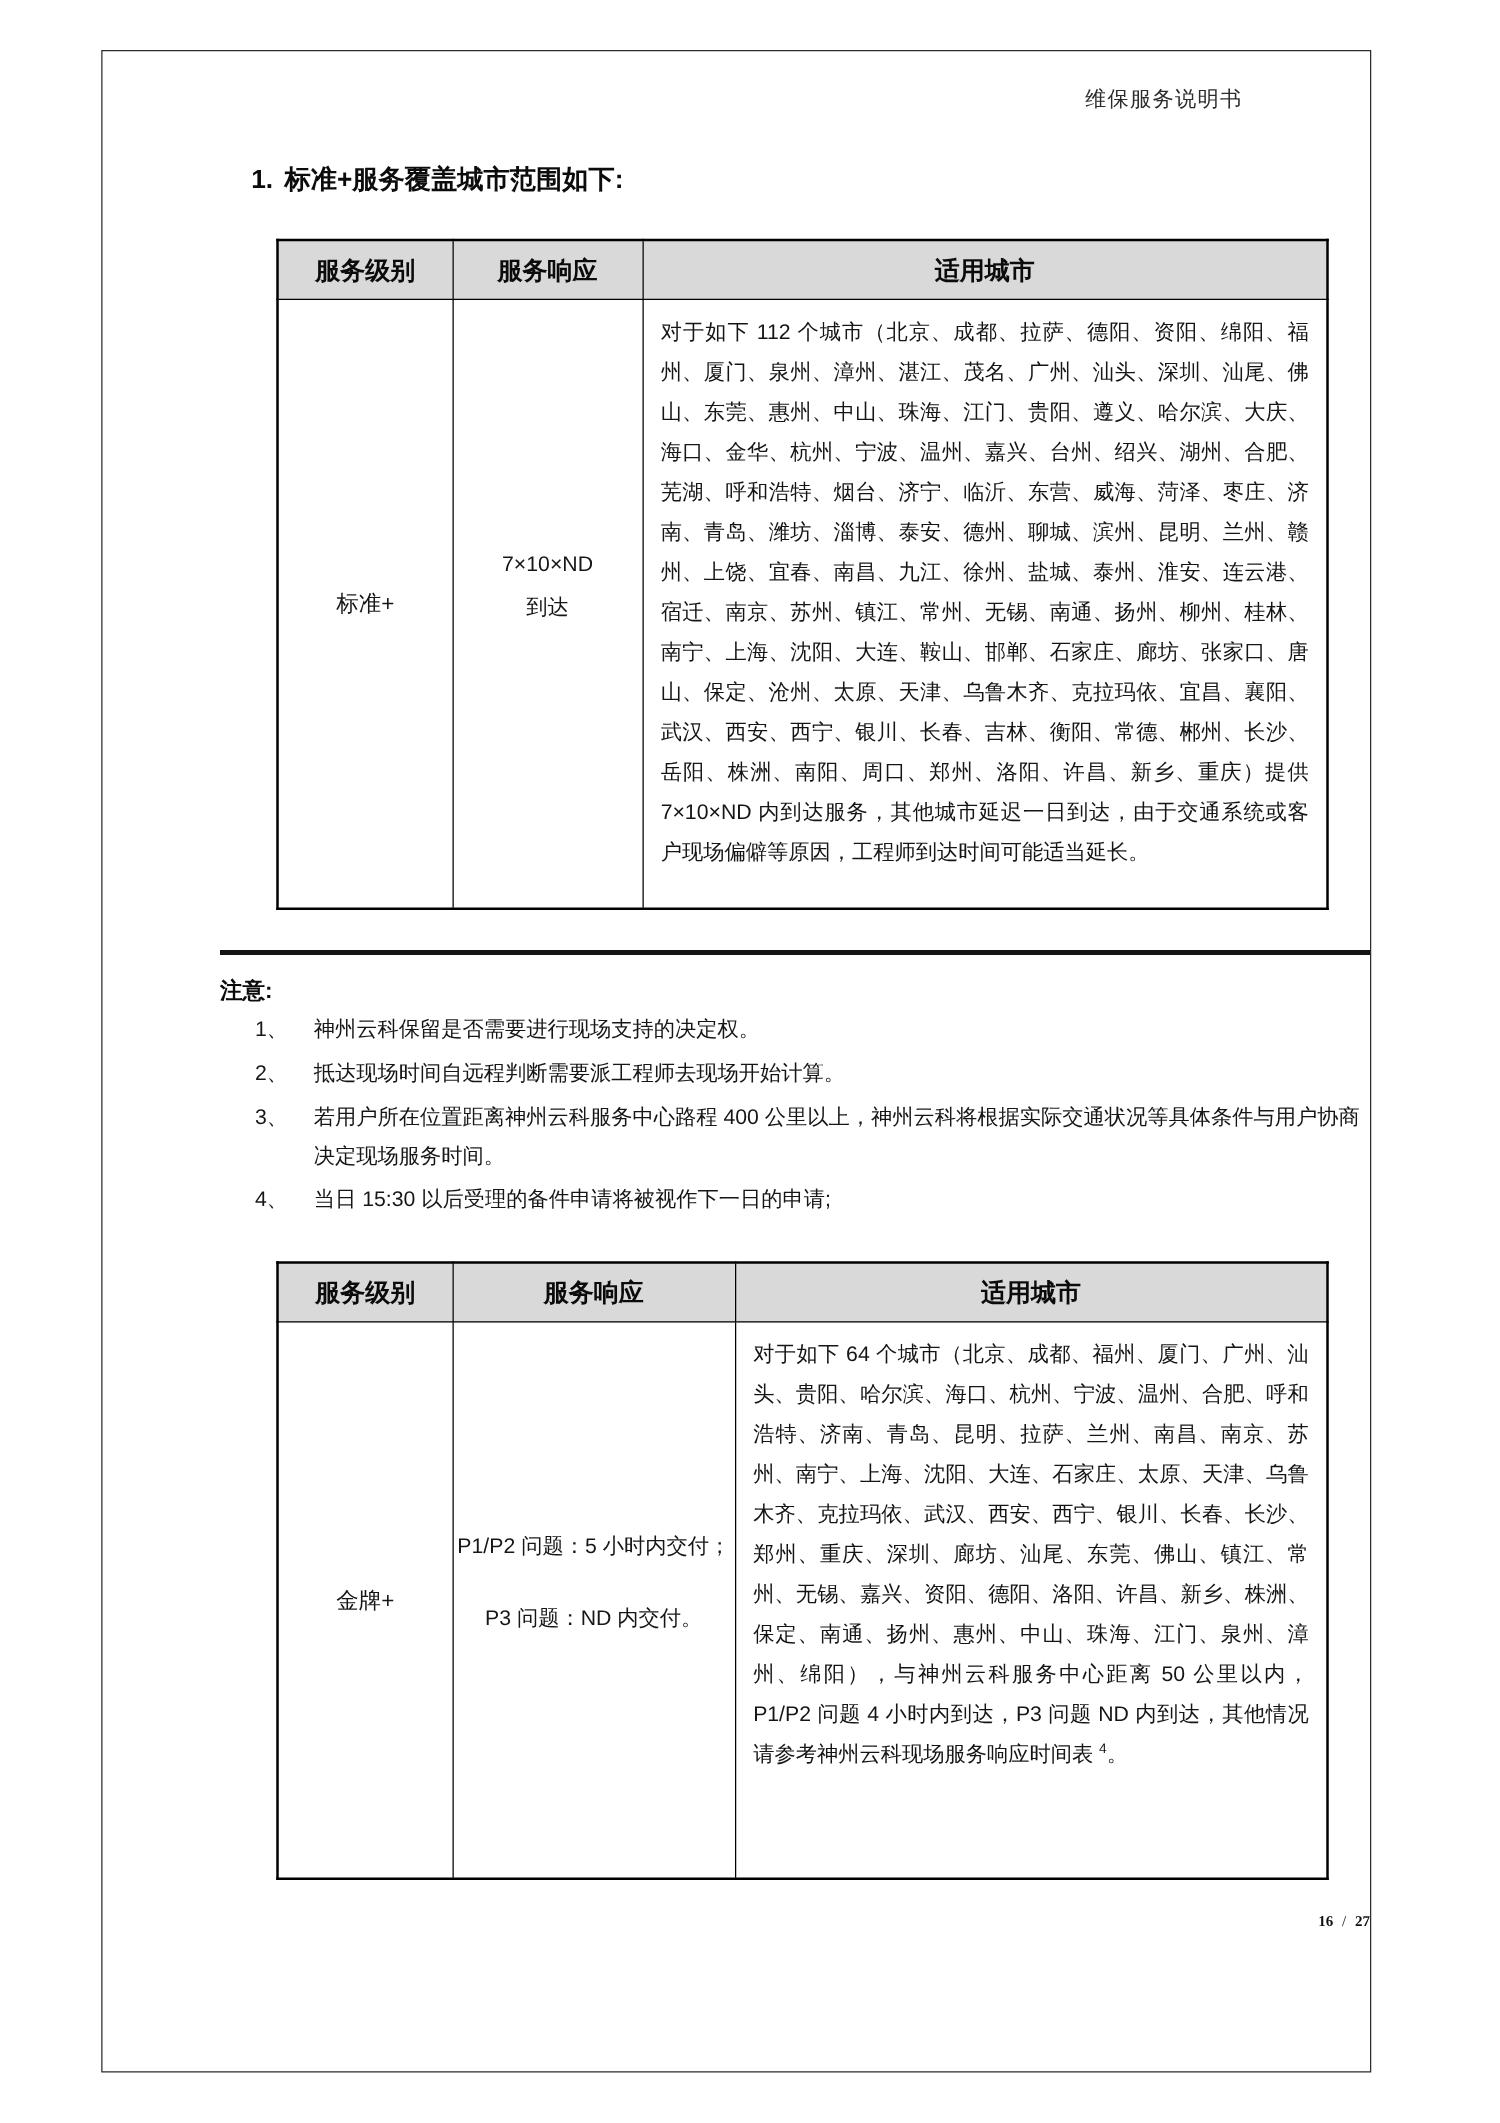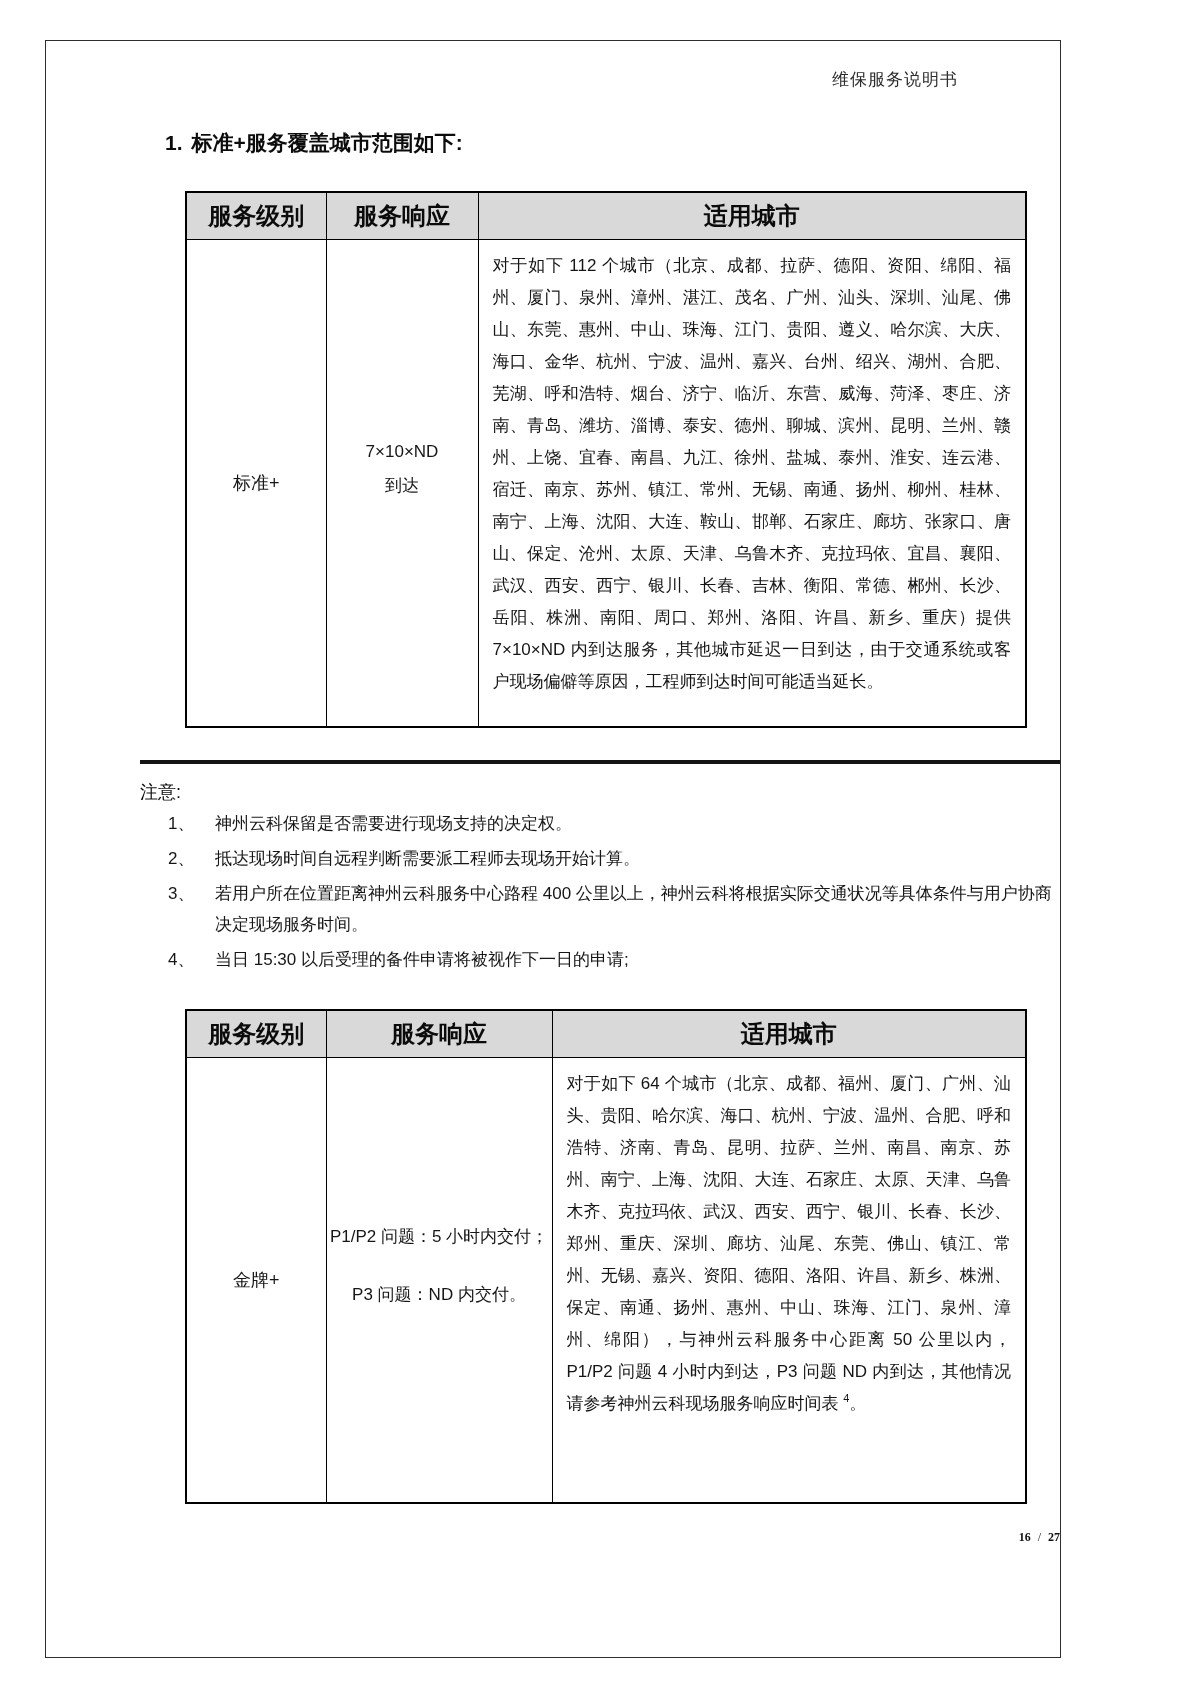--- a/index.html
+++ b/index.html
@@ -1,58 +1,58 @@
 <!DOCTYPE html>
 <html><head>
 <meta charset="utf-8">
 <style>
   html, body { margin:0; padding:0; background:#ffffff; }
   .page {
     position:relative; width:1106px; height:1698px; background:#ffffff;
-    font-family:"Liberation Sans", sans-serif; color:#161616; overflow:hidden;
+    font-family:"Liberation Sans", sans-serif; color:#161616; overflow:hidden;margin-left:36px;
   }
   .frame {
     position:absolute; top:40px; left:45px; right:45px; bottom:40px;
     border:1px solid #2d2d2d; pointer-events:none;
   }
   .content { position:absolute; top:0; left:140px; width:920px; }
 
   .doc-header {
     padding-top:68px; padding-right:102px; text-align:right;
     font-family:"Liberation Serif", serif; font-size:17px; color:#2c2c2c; letter-spacing:1px;
   }
 
   .section-title { margin-left:25px; font-size:21px; font-weight:bold; color:#0c0c0c; }
   .section-title.s1 { margin-top:38px; }
   .section-title.s2 { margin-top:48px; }
   .section-title .num { margin-right:9px; }
 
   table.svc { border-collapse:collapse; table-layout:fixed; width:840px; margin-left:45px; margin-top:34px; border:2px solid #000; }
   table.svc th {
     background:#d9d9d9; border:1px solid #000; height:46px;
-    font-size:24px; font-weight:bold; text-align:center; color:#0b0b0b; padding:0;font-family:Liberation Mono, monospace;
+    font-size:20px; font-weight:bold; text-align:center; color:#0b0b0b; padding:0;font-family:Liberation Mono, monospace;
   }
   table.svc td { border:1px solid #000; }
 
   td.level-cell { text-align:center; vertical-align:middle; font-size:18px; }
   td.resp-cell  { text-align:center; vertical-align:middle; font-size:17px; line-height:34px; padding-bottom:30px; }
   td.resp-cell .resp-line { display:block; }
   td.resp-cell .resp-gap  { margin-top:24px; }
 
   td.cities-cell {
     padding:10px 14px; font-size:17px; line-height:32px;
     text-align:justify; color:#151515; vertical-align:top;
   }
   .tbl1 td.cities-cell { height:466px; }
   .tbl2 td.cities-cell { height:424px; }
   td.cities-cell sup { font-size:11px; line-height:0; vertical-align:super; }
 
   .divider { margin-top:32px; height:4px; background:#141414; width:920px; }
 
-  .notes-title { margin-top:16px; font-size:18px; font-weight:normal; color:#0c0c0c; }
+  .notes-title { margin-top:16px; font-size:18px; font-weight:bold; color:#0c0c0c; }
   .note-item { display:flex; margin-left:28px; margin-top:4px; font-size:17px; line-height:31px; }
   .note-item .note-num { width:47px; flex:0 0 47px; }
   .note-item .note-text { flex:1; }
 
   .page-footer {
     margin-top:26px; width:920px; text-align:right;
     font-family:"Liberation Serif", serif; font-size:12px; color:#111;
   }
   .page-footer .pg { font-weight:bold; }
   .page-footer .sep { margin:0 7px; font-weight:normal; }

